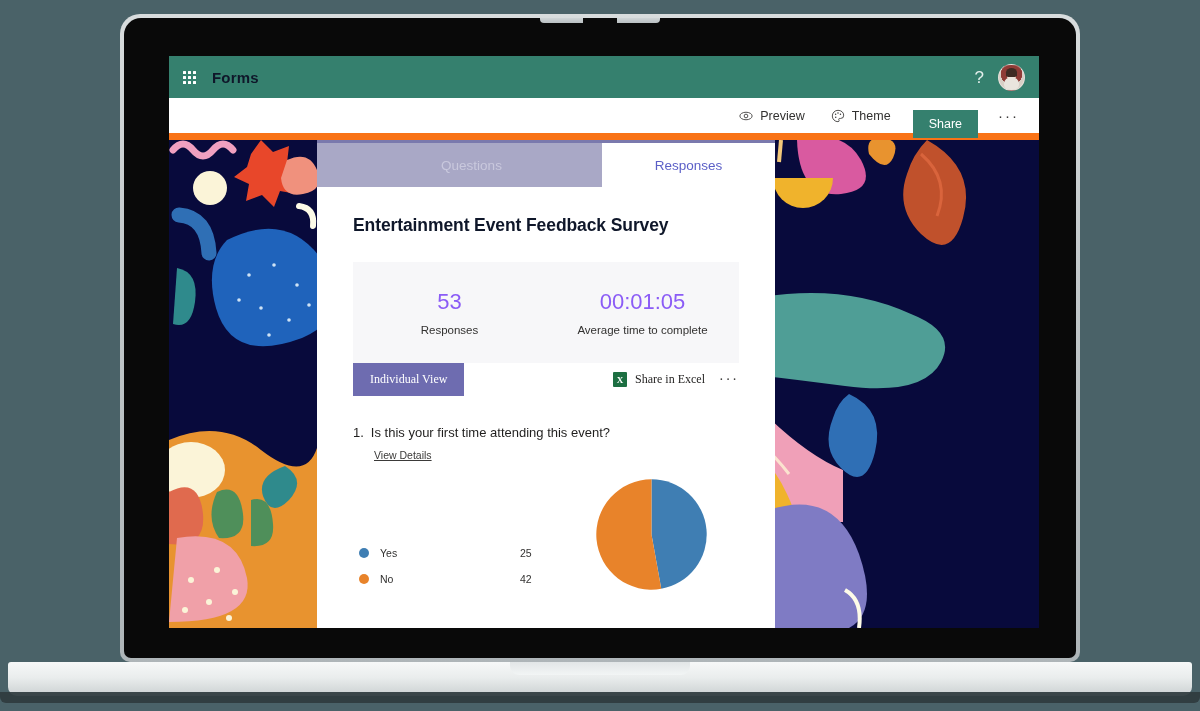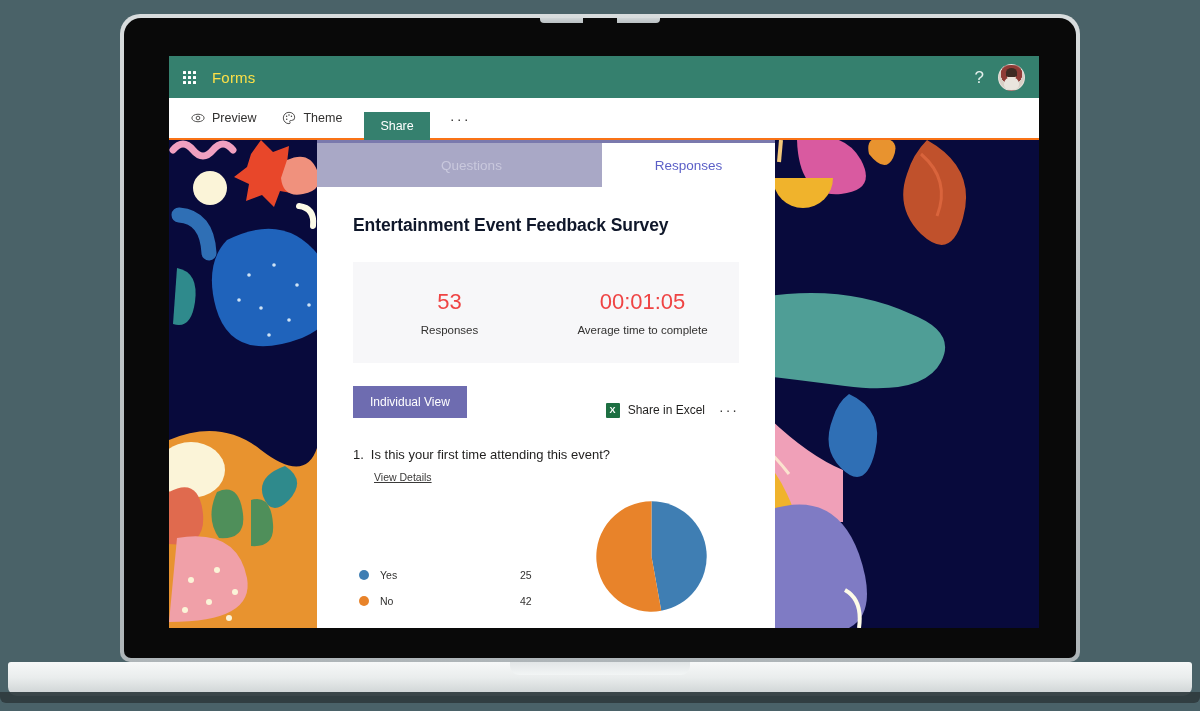--- a/index.html
+++ b/index.html
@@ -67,44 +67,44 @@
   }
 
   
   .app-header {
     height: 42px; background: #35806e;
     display: flex; align-items: center; padding: 0 14px;
     position: relative; z-index: 4;
   }
   .waffle { display: grid; grid-template-columns: repeat(3,3px); gap: 2px; margin-right: 16px; cursor: pointer;}
   .waffle i { width: 3px; height: 3px; background: #fff; display:block; border-radius:.5px;}
-  .app-title { color: #fde047; font-size: 15px; font-weight: 400; letter-spacing: .2px;}
+  .app-title { color: #0f172a; font-size: 15px; font-weight: 700; letter-spacing: .2px;}
   .hdr-right { margin-left: auto; display: flex; align-items: center; gap: 14px;}
   .help-icon { color:#e4efec; font-size: 17px; cursor:pointer; line-height: 1;}
   .avatar {
     width: 27px; height: 27px; border-radius: 50%;
     background: radial-gradient(circle at 50% 36%, #f2ddd0 0 26%, #8f3b36 27% 52%, #d8cfc6 53% 100%);
     border: 1px solid rgba(255,255,255,.35);
     overflow: hidden; position: relative; cursor: pointer;
   }
   .avatar::after{
     content:""; position:absolute; left:20%; top:48%; width:60%; height:52%;
     background:#e9e4dd; border-radius:50% 50% 40% 40%;
   }
   .avatar::before{
     content:""; position:absolute; left:28%; top:14%; width:44%; height:34%;
     background:#3f2a23; border-radius:50% 50% 20% 20%; z-index:2;
   }
 
   .toolbar {
     height: 42px; background: #fff;
-    display: flex; align-items: center; 
+    display: flex; align-items: center; justify-content: flex-end;
     gap: 6px; padding: 0 12px;
     position: relative; z-index: 4;
-    border-bottom: 2px solid #f97316;
+    border-bottom: 7px solid #f97316;
   }
   .tb-btn {
     display: flex; align-items: center; gap: 7px;
     font-size: 12.5px; color: #323130;
     padding: 6px 10px; cursor: pointer; background: none; border: none;
     font-family: inherit;
   }
   .share-btn {
     background: #35806e; color: #fff; font-size: 12.5px;
     padding: 7px 16px; border: none; cursor: pointer;
@@ -156,25 +156,25 @@
   .form-title {
     font-size: 17.5px; color: #0f172a; font-weight: 600;
     margin-top: 28px; letter-spacing: -.1px;
   }
 
   .stats {
     margin-top: 26px; height: 101px; background: #f7f7f9;
     display: flex; align-items: center;
   }
   .stat { flex: 1; text-align: center; }
-  .stat-val { font-size: 22px; color: #ef4444; font-weight: 400; }
+  .stat-val { font-size: 22px; color: #8b5cf6; font-weight: 400; }
   .stat-lbl { font-size: 11.5px; color: #323130; margin-top: 9px; }
 
   .ctrl-row {
-    margin-top: 23px; display: flex; align-items: flex-end;
+    display: flex; align-items: center; font-family: Liberation Serif, serif;
   }
   .iv-btn {
     background: #6e6cb0; color: #fff; border: none;
     font-size: 12px; padding: 9px 17px; cursor: pointer; font-family: inherit;
   }
   .ctrl-right { margin-left: auto; display: flex; align-items: center; gap: 14px; }
   .excel-link {
     display: flex; align-items: center; gap: 8px;
     font-size: 12px; color: #201f1e; cursor: pointer;
   }

